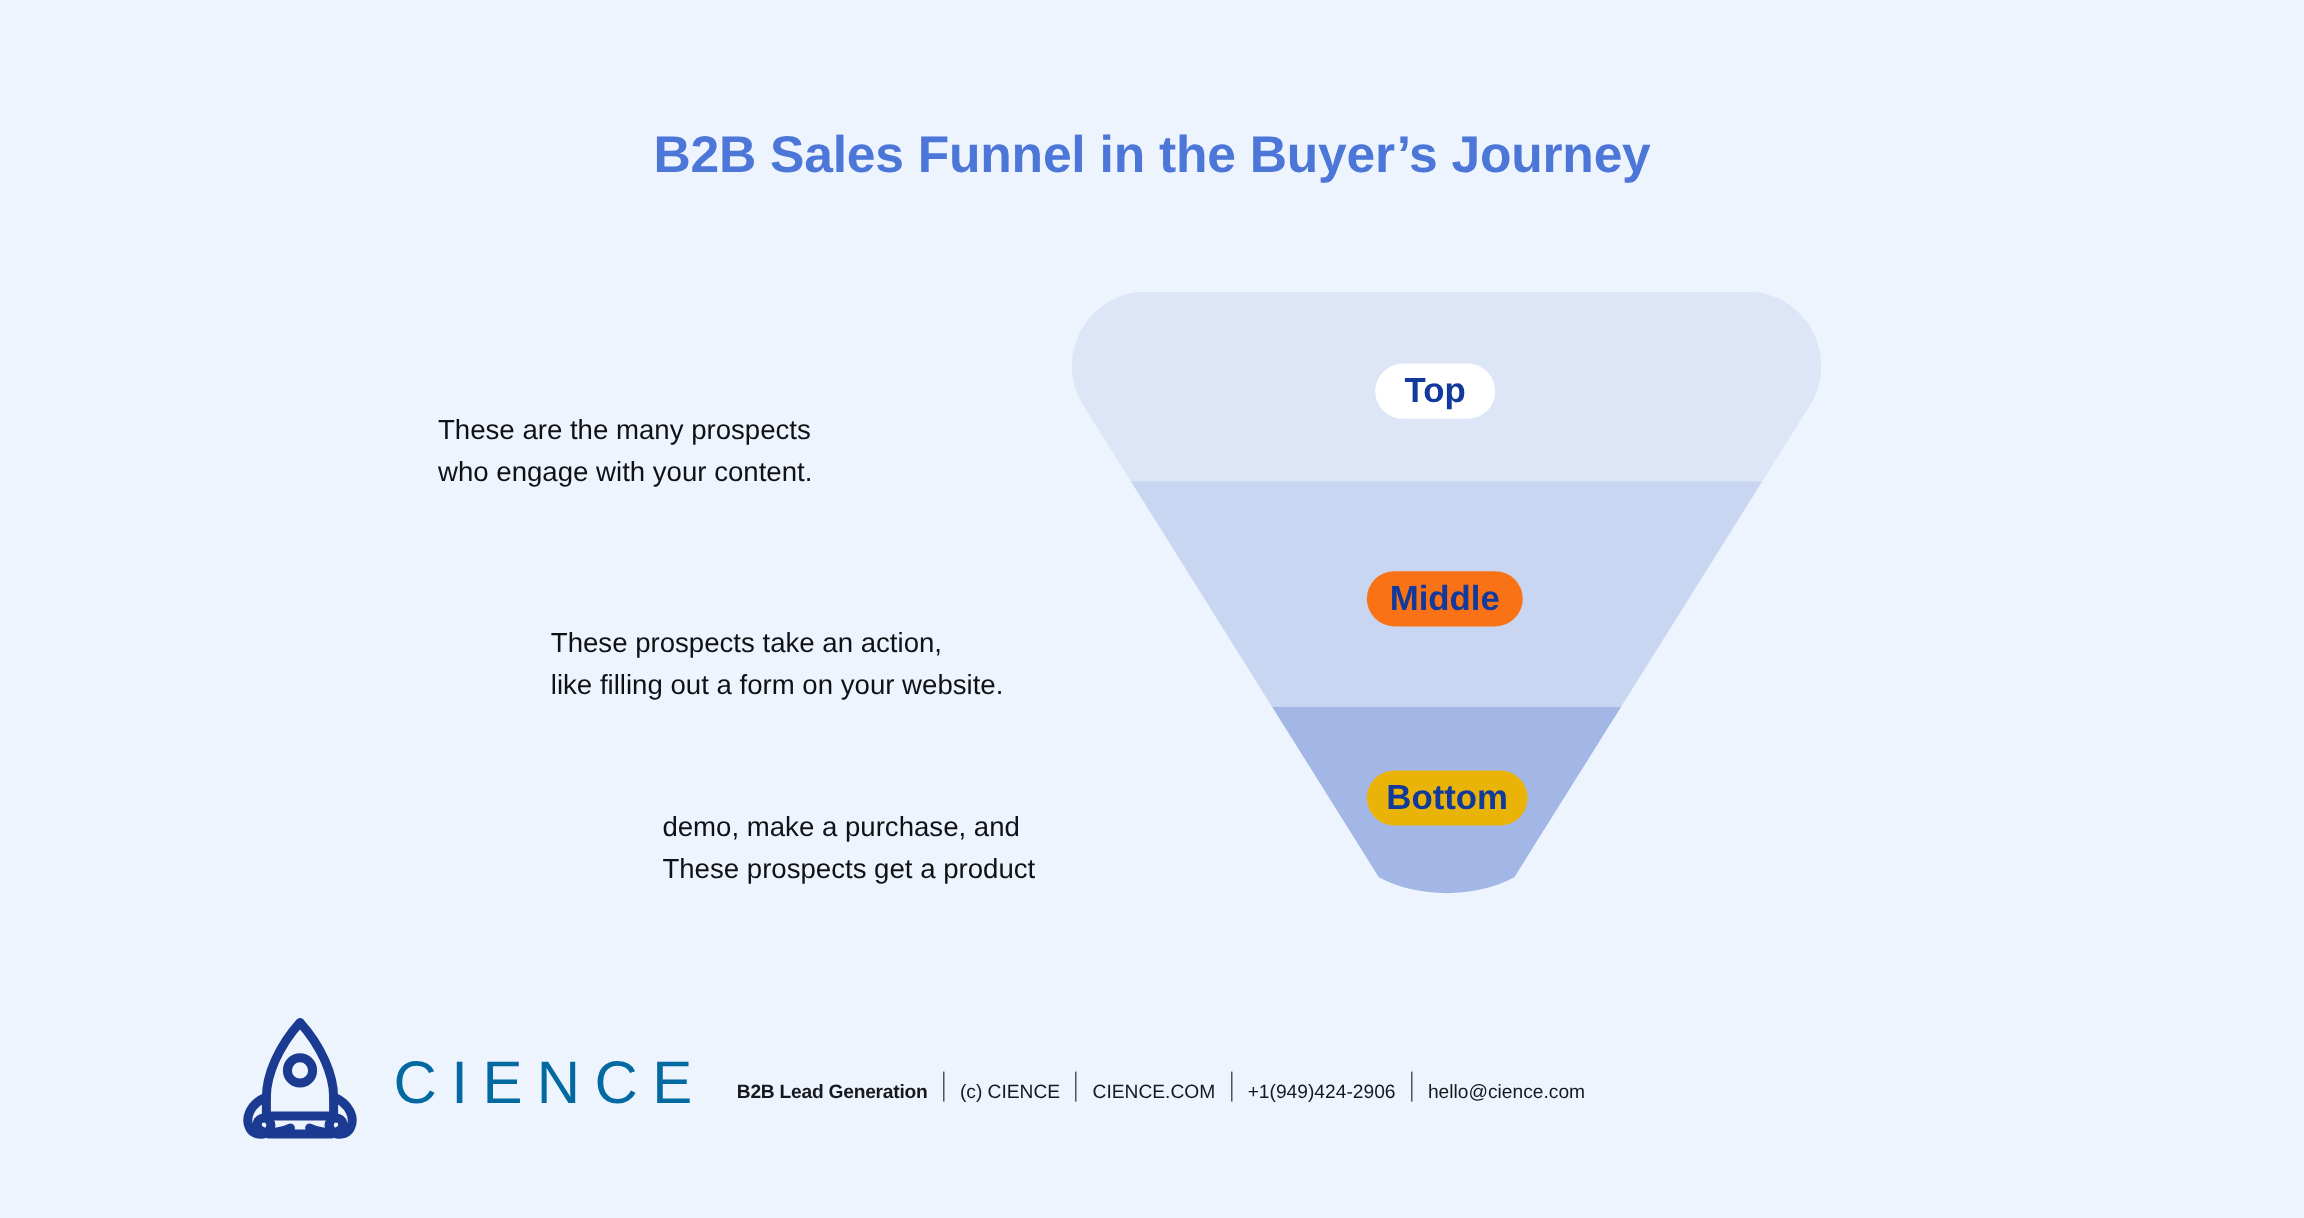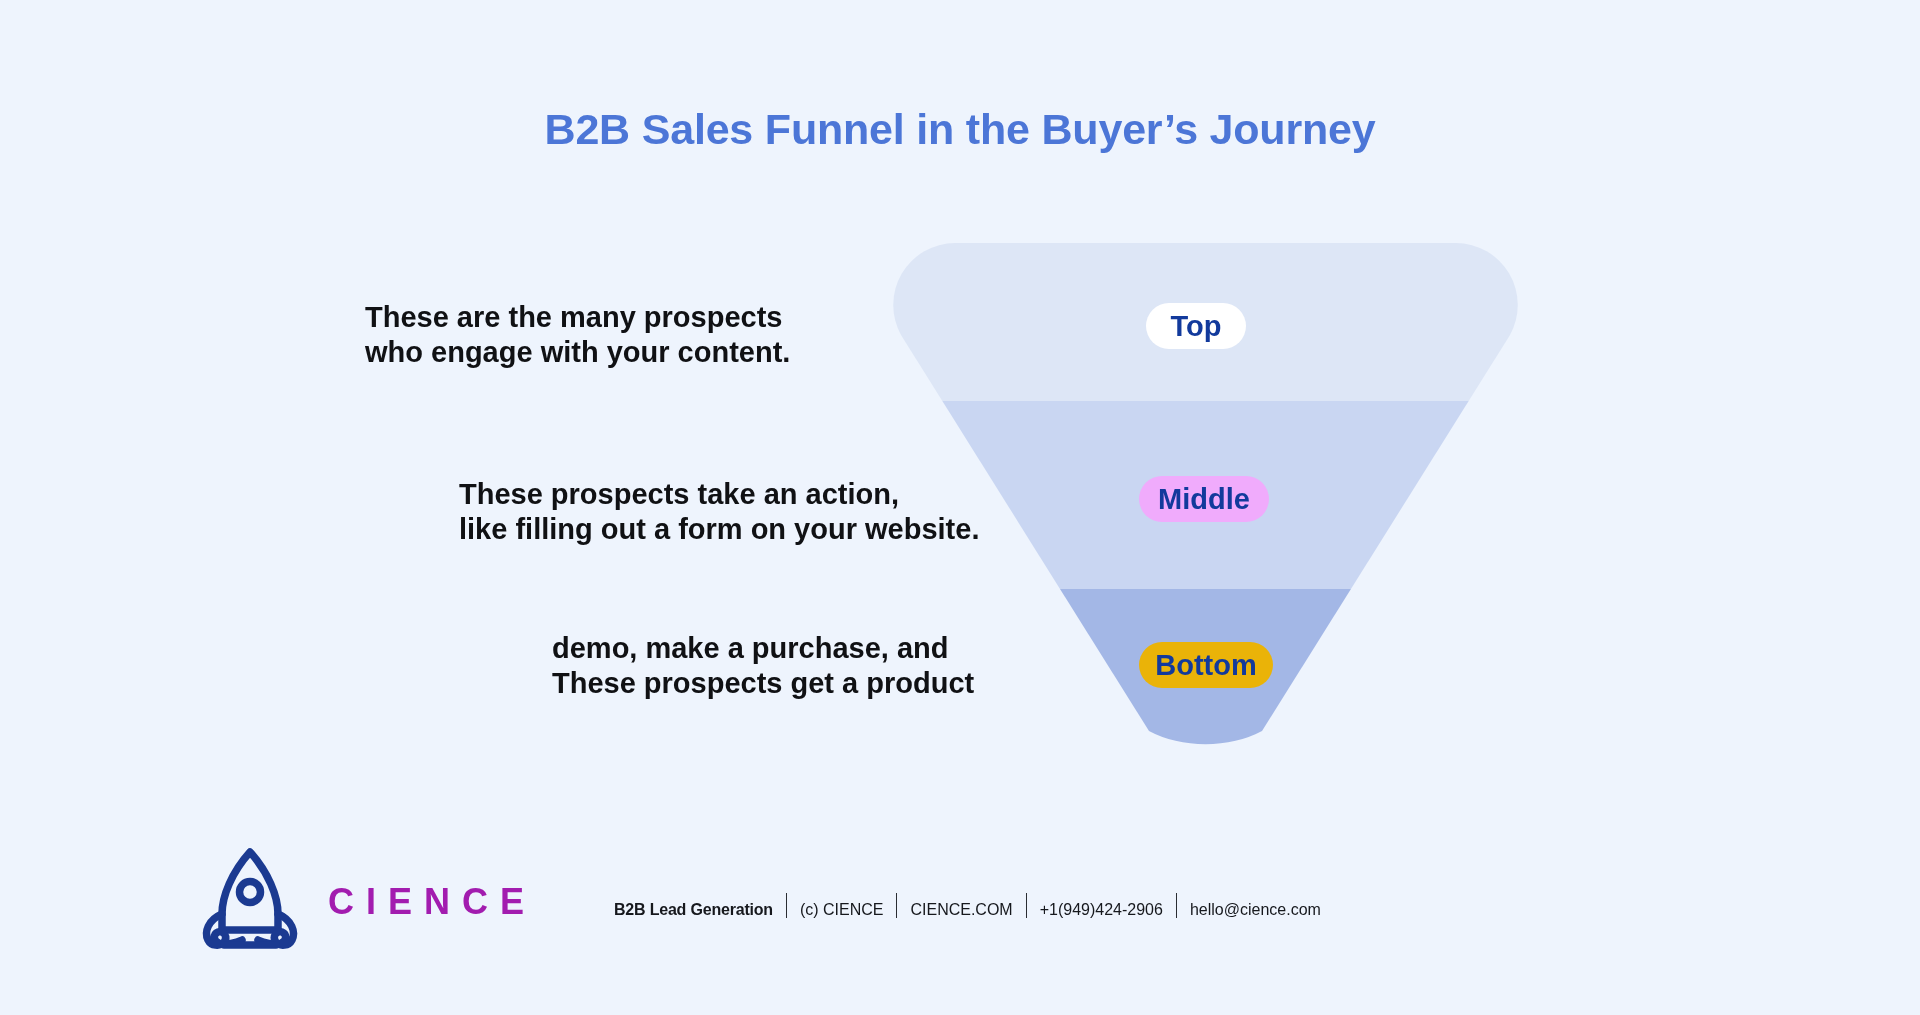--- a/index.html
+++ b/index.html
@@ -33,24 +33,25 @@
     font-weight: bold;
     color: #4c76d7;
     letter-spacing: -0.2px;
     white-space: nowrap;
   }
 
   
   .desc-block {
     position: absolute;
     color: #101114;
-    font-size: 29px;
-    font-weight: bold;
+    font-size: 23px;
+    font-weight: normal;
     line-height: 35px;
     white-space: nowrap;
+    margin-top: 41px;
   }
   .desc-line { display: block; }
 
   #desc-top    { left: 365px; top: 300px; }
   #desc-middle { left: 459px; top: 477px; }
   #desc-bottom { left: 552px; top: 631px; }
 
   
   #funnel-wrap {
     position: absolute;
@@ -94,23 +95,23 @@
   #logo-lockup {
     position: absolute;
     left: 198px;
     top: 12px;
     display: flex;
     align-items: center;
     gap: 26px;
   }
   #rocket-icon { display: block; }
   #logo-wordmark {
-    color: #a21caf;
-    font-size: 36px;
-    font-weight: bold;
+    color: #0369a1;
+    font-size: 50px;
+    font-weight: normal;
     letter-spacing: 12px;
     line-height: 1;
     padding-top: 3px;
   }
 
   #footer-info {
     position: absolute;
     left: 614px;
     top: 58px;
     display: flex;
@@ -175,21 +176,21 @@
 
       <g clip-path="url(#funnelClip)">
         <rect id="band-top" x="0" y="0" width="625" height="158" fill="#dde6f6"></rect>
         <rect id="band-middle" x="0" y="158" width="625" height="188" fill="#c9d6f2"></rect>
         <rect id="band-bottom" x="0" y="346" width="625" height="176" fill="#a3b7e6"></rect>
       </g>
     </svg>
   </div>
 
   <div class="stage-pill" id="pill-top" style="background: rgb(255, 255, 255); color: rgb(18, 58, 156);">Top</div>
-  <div class="stage-pill" id="pill-middle" style="background: #f0abfc; color: rgb(18, 58, 156);">Middle</div>
+  <div class="stage-pill" id="pill-middle" style="background: #f97316; color: rgb(18, 58, 156);">Middle</div>
   <div class="stage-pill" id="pill-bottom" style="background: #eab308; color: rgb(18, 58, 156); text-align: center;">Bottom</div>
 
   <div id="footer">
 
     <div id="logo-lockup">
       <svg id="rocket-icon" width="104" height="112" viewBox="0 0 104 112">
         <g fill="none" stroke="#1b3a91" stroke-width="7.5" stroke-linecap="round" stroke-linejoin="round">
 
           <path d="M 52 8
                    C 70 28, 80 52, 80 70

